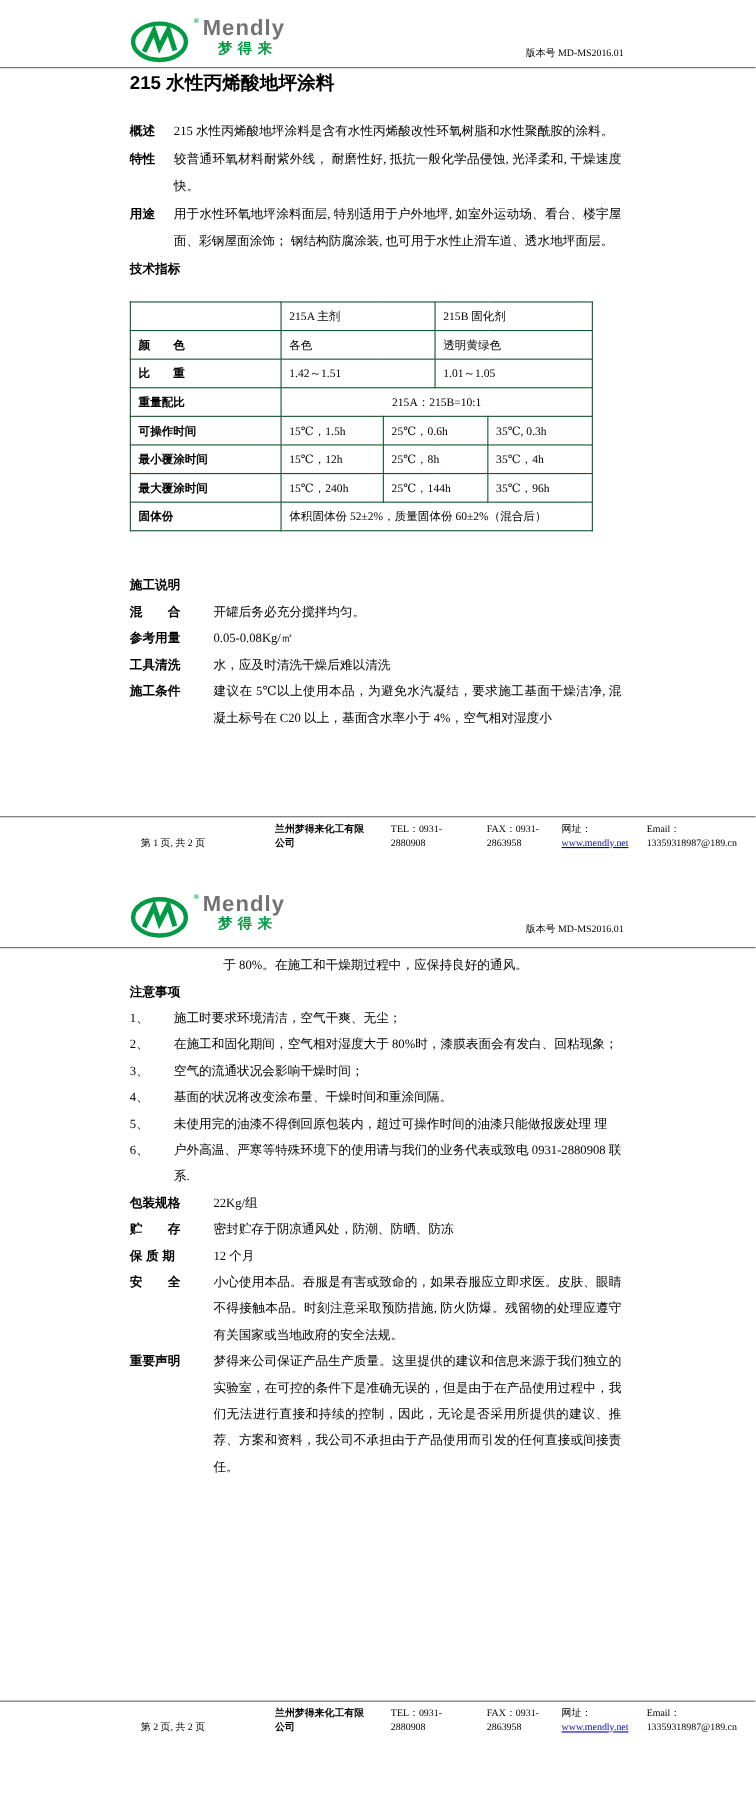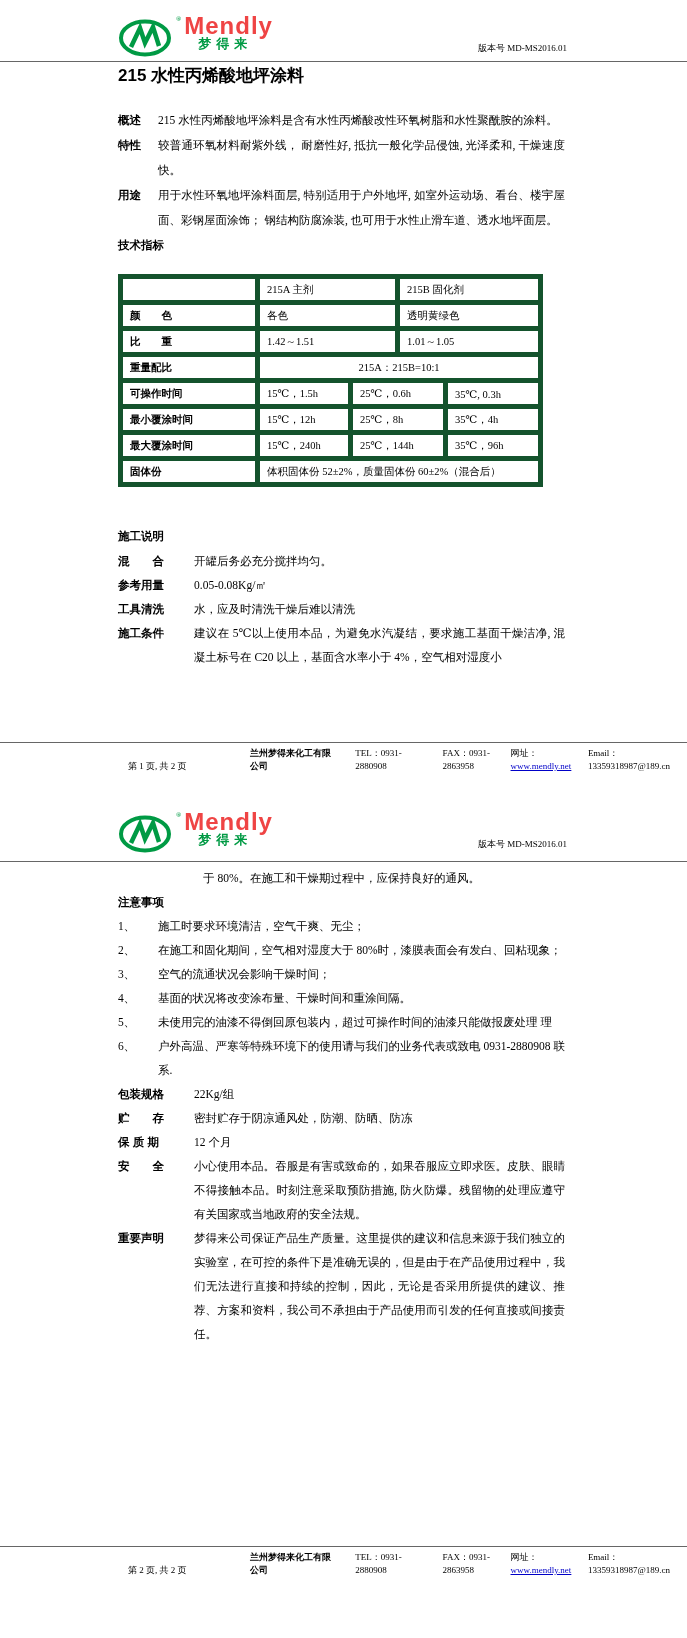--- a/index.html
+++ b/index.html
@@ -9,35 +9,35 @@
     font-family:"Liberation Serif","DejaVu Serif",serif;color:#000;
   }
   .hr{position:absolute;left:0;right:0;height:1px;background:#666}
 
   
   .pg-header{position:absolute;left:118px;right:120px;display:flex;justify-content:space-between;align-items:flex-end}
   .logo{display:flex;align-items:flex-start}
   .logo svg{width:58px;height:42px;display:block}
   .logo-reg{color:#009a44;font-size:7px;font-weight:bold;margin:0 1px 0 0;line-height:1}
   .logo-txt{display:flex;flex-direction:column;margin-left:2px}
-  .logo-name{color:#ef4444;font-size:24px;font-weight:bold;letter-spacing:1px;line-height:20px;font-family:"Liberation Sans","DejaVu Sans",sans-serif}
+  .logo-name{color:#737373;font-size:20px;font-weight:bold;letter-spacing:1px;line-height:20px;font-family:"Liberation Sans","DejaVu Sans",sans-serif}
   .logo-sub{color:#009a44;font-size:13px;font-weight:bold;letter-spacing:5px;line-height:15px;margin-left:14px;font-family:"Liberation Sans","DejaVu Sans",sans-serif}
   .version{font-size:9px;padding-bottom:3px}
 
   
   .content{position:absolute;left:118px;width:447px;font-size:11.5px}
   .doc-title{font-size:17px;font-weight:bold;font-family:"Liberation Sans","DejaVu Sans",sans-serif;line-height:24px;margin-bottom:20px}
   .drow{display:flex;line-height:25px}
   .dlabel{flex:0 0 40px;font-weight:bold;font-family:"Liberation Sans","DejaVu Sans",sans-serif}
   .dtext{flex:1;text-align:justify}
   .h-sec{font-weight:bold;font-family:"Liberation Sans","DejaVu Sans",sans-serif;line-height:25px}
 
   
   table.tech{border-collapse:collapse;width:421px;margin:16px 0 0 0;table-layout:fixed}
-  table.tech td{border:5px solid #14532d;height:26px;padding:0 7px;font-size:10.5px;vertical-align:middle}
+  table.tech td{border:1px solid #14532d;height:26px;padding:0 7px;font-size:10.5px;vertical-align:middle}
   table.tech td.lbl{font-weight:bold;font-family:"Liberation Sans","DejaVu Sans",sans-serif}
   table.tech td.ctr{text-align:center}
 
   .build-head{margin-top:37px}
   .crow{display:flex;line-height:24px}
   .clabel{flex:0 0 76px;font-weight:bold;font-family:"Liberation Sans","DejaVu Sans",sans-serif}
   .ctext{flex:1;text-align:justify}
 
   
   .content2 .drow,.content2 .crow{line-height:24px}

